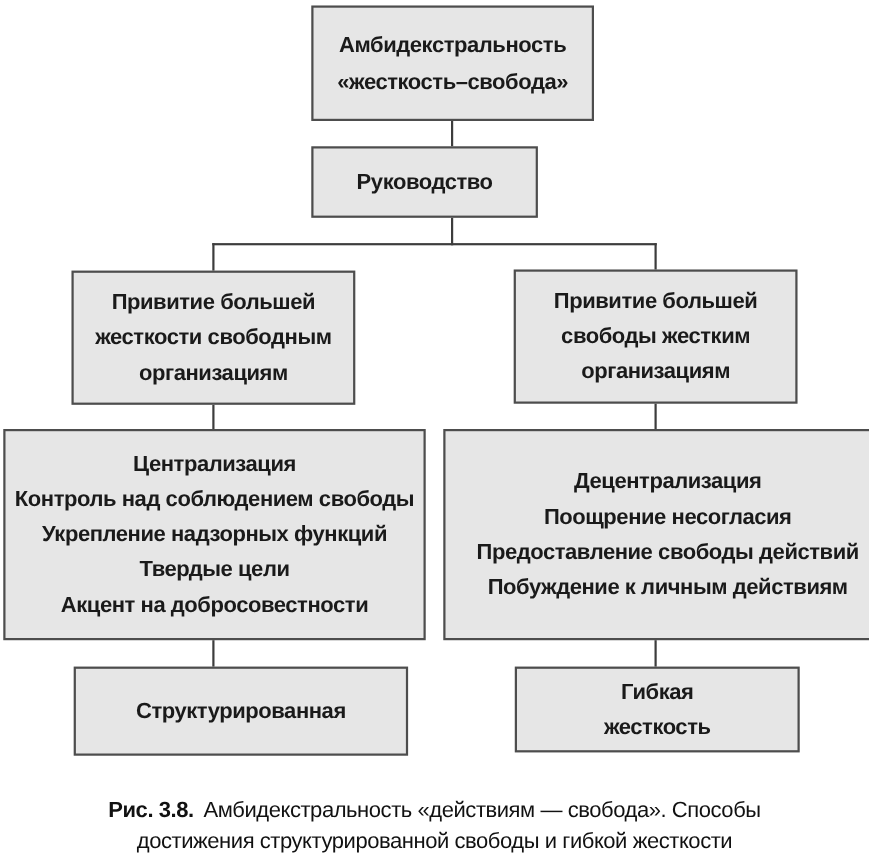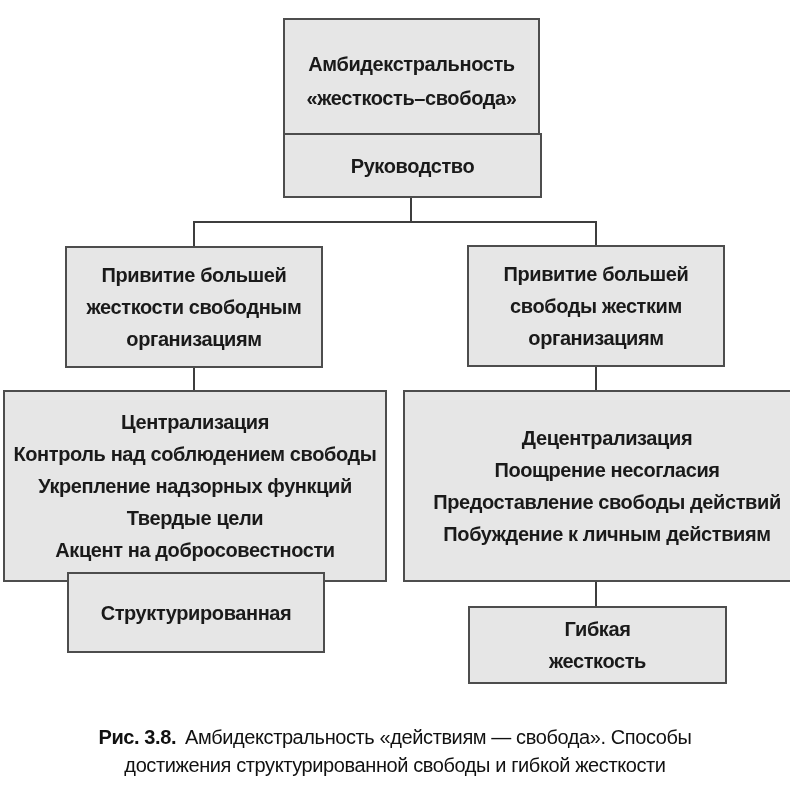--- a/index.html
+++ b/index.html
@@ -61,26 +61,26 @@
   <div class="conn" style="left:410px; top:107px; width:2px; height:27px;"></div>
   <div class="conn" style="left:410px; top:197px; width:2px; height:26px;"></div>
   <div class="conn" style="left:193px; top:221px; width:404px; height:2px;"></div>
   <div class="conn" style="left:193px; top:221px; width:2px; height:26px;"></div>
   <div class="conn" style="left:595px; top:221px; width:2px; height:25px;"></div>
   <div class="conn" style="left:193px; top:366px; width:2px; height:25px;"></div>
   <div class="conn" style="left:595px; top:365px; width:2px; height:26px;"></div>
   <div class="conn" style="left:193px; top:580px; width:2px; height:27px;"></div>
   <div class="conn" style="left:595px; top:580px; width:2px; height:27px;"></div>
 
-  <div class="box box-title" style="left:283px; top:18px; width:257px; height:125px;align-items:flex-end;">
+  <div class="box box-title" style="left:283px; top:5px; width:257px; height:105px;align-items:flex-end;">
     <div class="ln">Амбидекстральность</div>
     <div class="ln">«жесткость–свобода»</div>
   </div>
 
-  <div class="box" style="left:283px; top:133px; width:259px; height:65px;">
+  <div class="box" style="left:283px; top:133px; width:206px; height:65px;">
     <div class="ln">Руководство</div>
   </div>
 
   <div class="box" style="left:65px; top:246px; width:258px; height:122px;">
     <div class="ln">Привитие большей</div>
     <div class="ln">жесткости свободным</div>
     <div class="ln">организациям</div>
   </div>
 
   <div class="box" style="left:467px; top:245px; width:258px; height:122px;">
@@ -97,21 +97,21 @@
     <div class="ln">Акцент на добросовестности</div>
   </div>
 
   <div class="box" style="left:403px; top:390px; width:408px; height:192px;">
     <div class="ln">Децентрализация</div>
     <div class="ln">Поощрение несогласия</div>
     <div class="ln">Предоставление свободы действий</div>
     <div class="ln">Побуждение к личным действиям</div>
   </div>
 
-  <div class="box" style="left:67px; top:572px; width:258px; height:81px;gap:24px;">
+  <div class="box" style="left:67px; top:606px; width:304px; height:81px;gap:24px;">
     <div class="ln">Структурированная</div>
   </div>
 
   <div class="box" style="left:468px; top:606px; width:259px; height:78px;">
     <div class="ln">Гибкая</div>
     <div class="ln">жесткость</div>
   </div>
 
   <div class="caption">
     <div>

